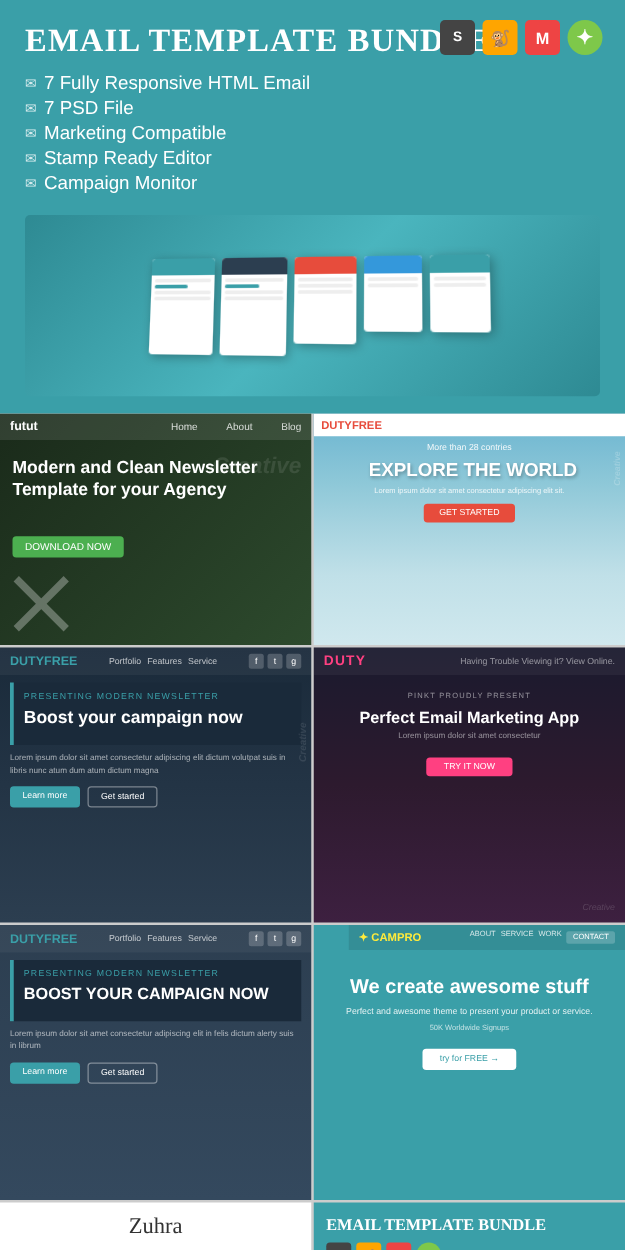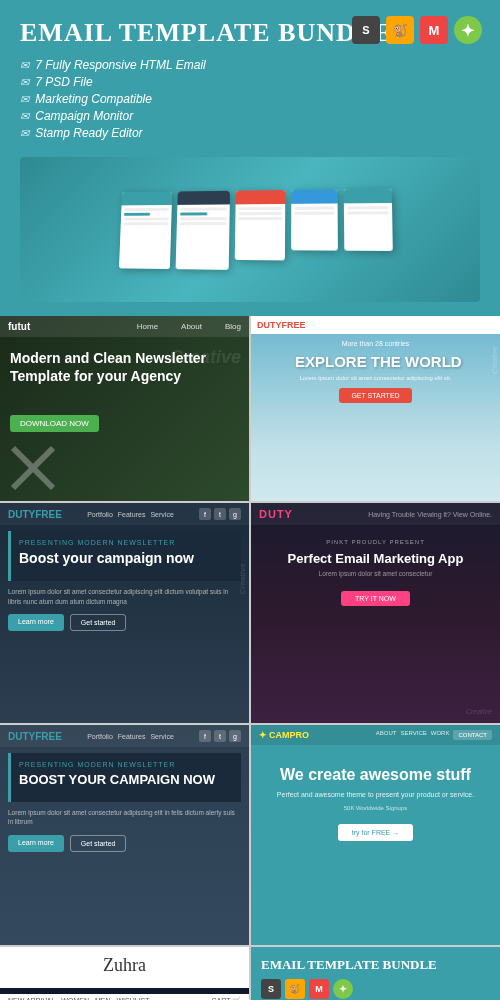--- a/index.html
+++ b/index.html
@@ -49,26 +49,25 @@
     .icon-badge.chimp { background: #ffa500; }
     .icon-badge.gmail { background: #e44; }
     .icon-badge.splash { background: #7ec84a; border-radius: 50%; font-size: 16px; }
 
     .feature-list {
       list-style: none;
       margin-top: 4px;
     }
     .feature-list li {
       color: #fff;
-      font-size: 12px;
+      font-size: 15px;
       margin-bottom: 3px;
       display: flex;
       align-items: center;
       gap: 6px;
-      font-style: italic;
     }
     .feature-list li::before {
       content: "✉";
       font-size: 11px;
       opacity: 0.8;
     }
 
     
     .header-preview {
       background: #3a9fa8;
@@ -416,20 +415,21 @@
     .cell-campro {
       background: #3a9fa8;
       height: 220px;
     }
     .campro-nav {
       background: rgba(0,0,0,0.1);
       padding: 5px 8px;
       display: flex;
       justify-content: space-between;
       align-items: center;
+      margin-left: 28px;
     }
     .campro-brand {
       color: #fff;
       font-size: 9px;
       font-weight: bold;
     }
     .campro-brand span { color: #ffeb3b; }
     .campro-nav-links {
       display: flex;
       gap: 4px;
@@ -550,22 +550,22 @@
   <div class="header-icons">
     <div class="icon-badge stamp">S</div>
     <div class="icon-badge chimp">🐒</div>
     <div class="icon-badge gmail">M</div>
     <div class="icon-badge splash">✦</div>
   </div>
   <ul class="feature-list">
     <li>7 Fully Responsive HTML Email</li>
     <li>7 PSD File</li>
     <li>Marketing Compatible</li>
+    <li>Stamp Ready Editor</li>
     <li>Campaign Monitor</li>
-    <li>Stamp Ready Editor</li>
   </ul>
 </div>
 
 <div class="header-preview">
   <div class="preview-mockup">
     <div class="mockup-cards">
       <div class="mockup-card tall">
         <div class="mockup-card-header c-teal"></div>
         <div class="mockup-card-body">
           <div class="mockup-line"></div>

